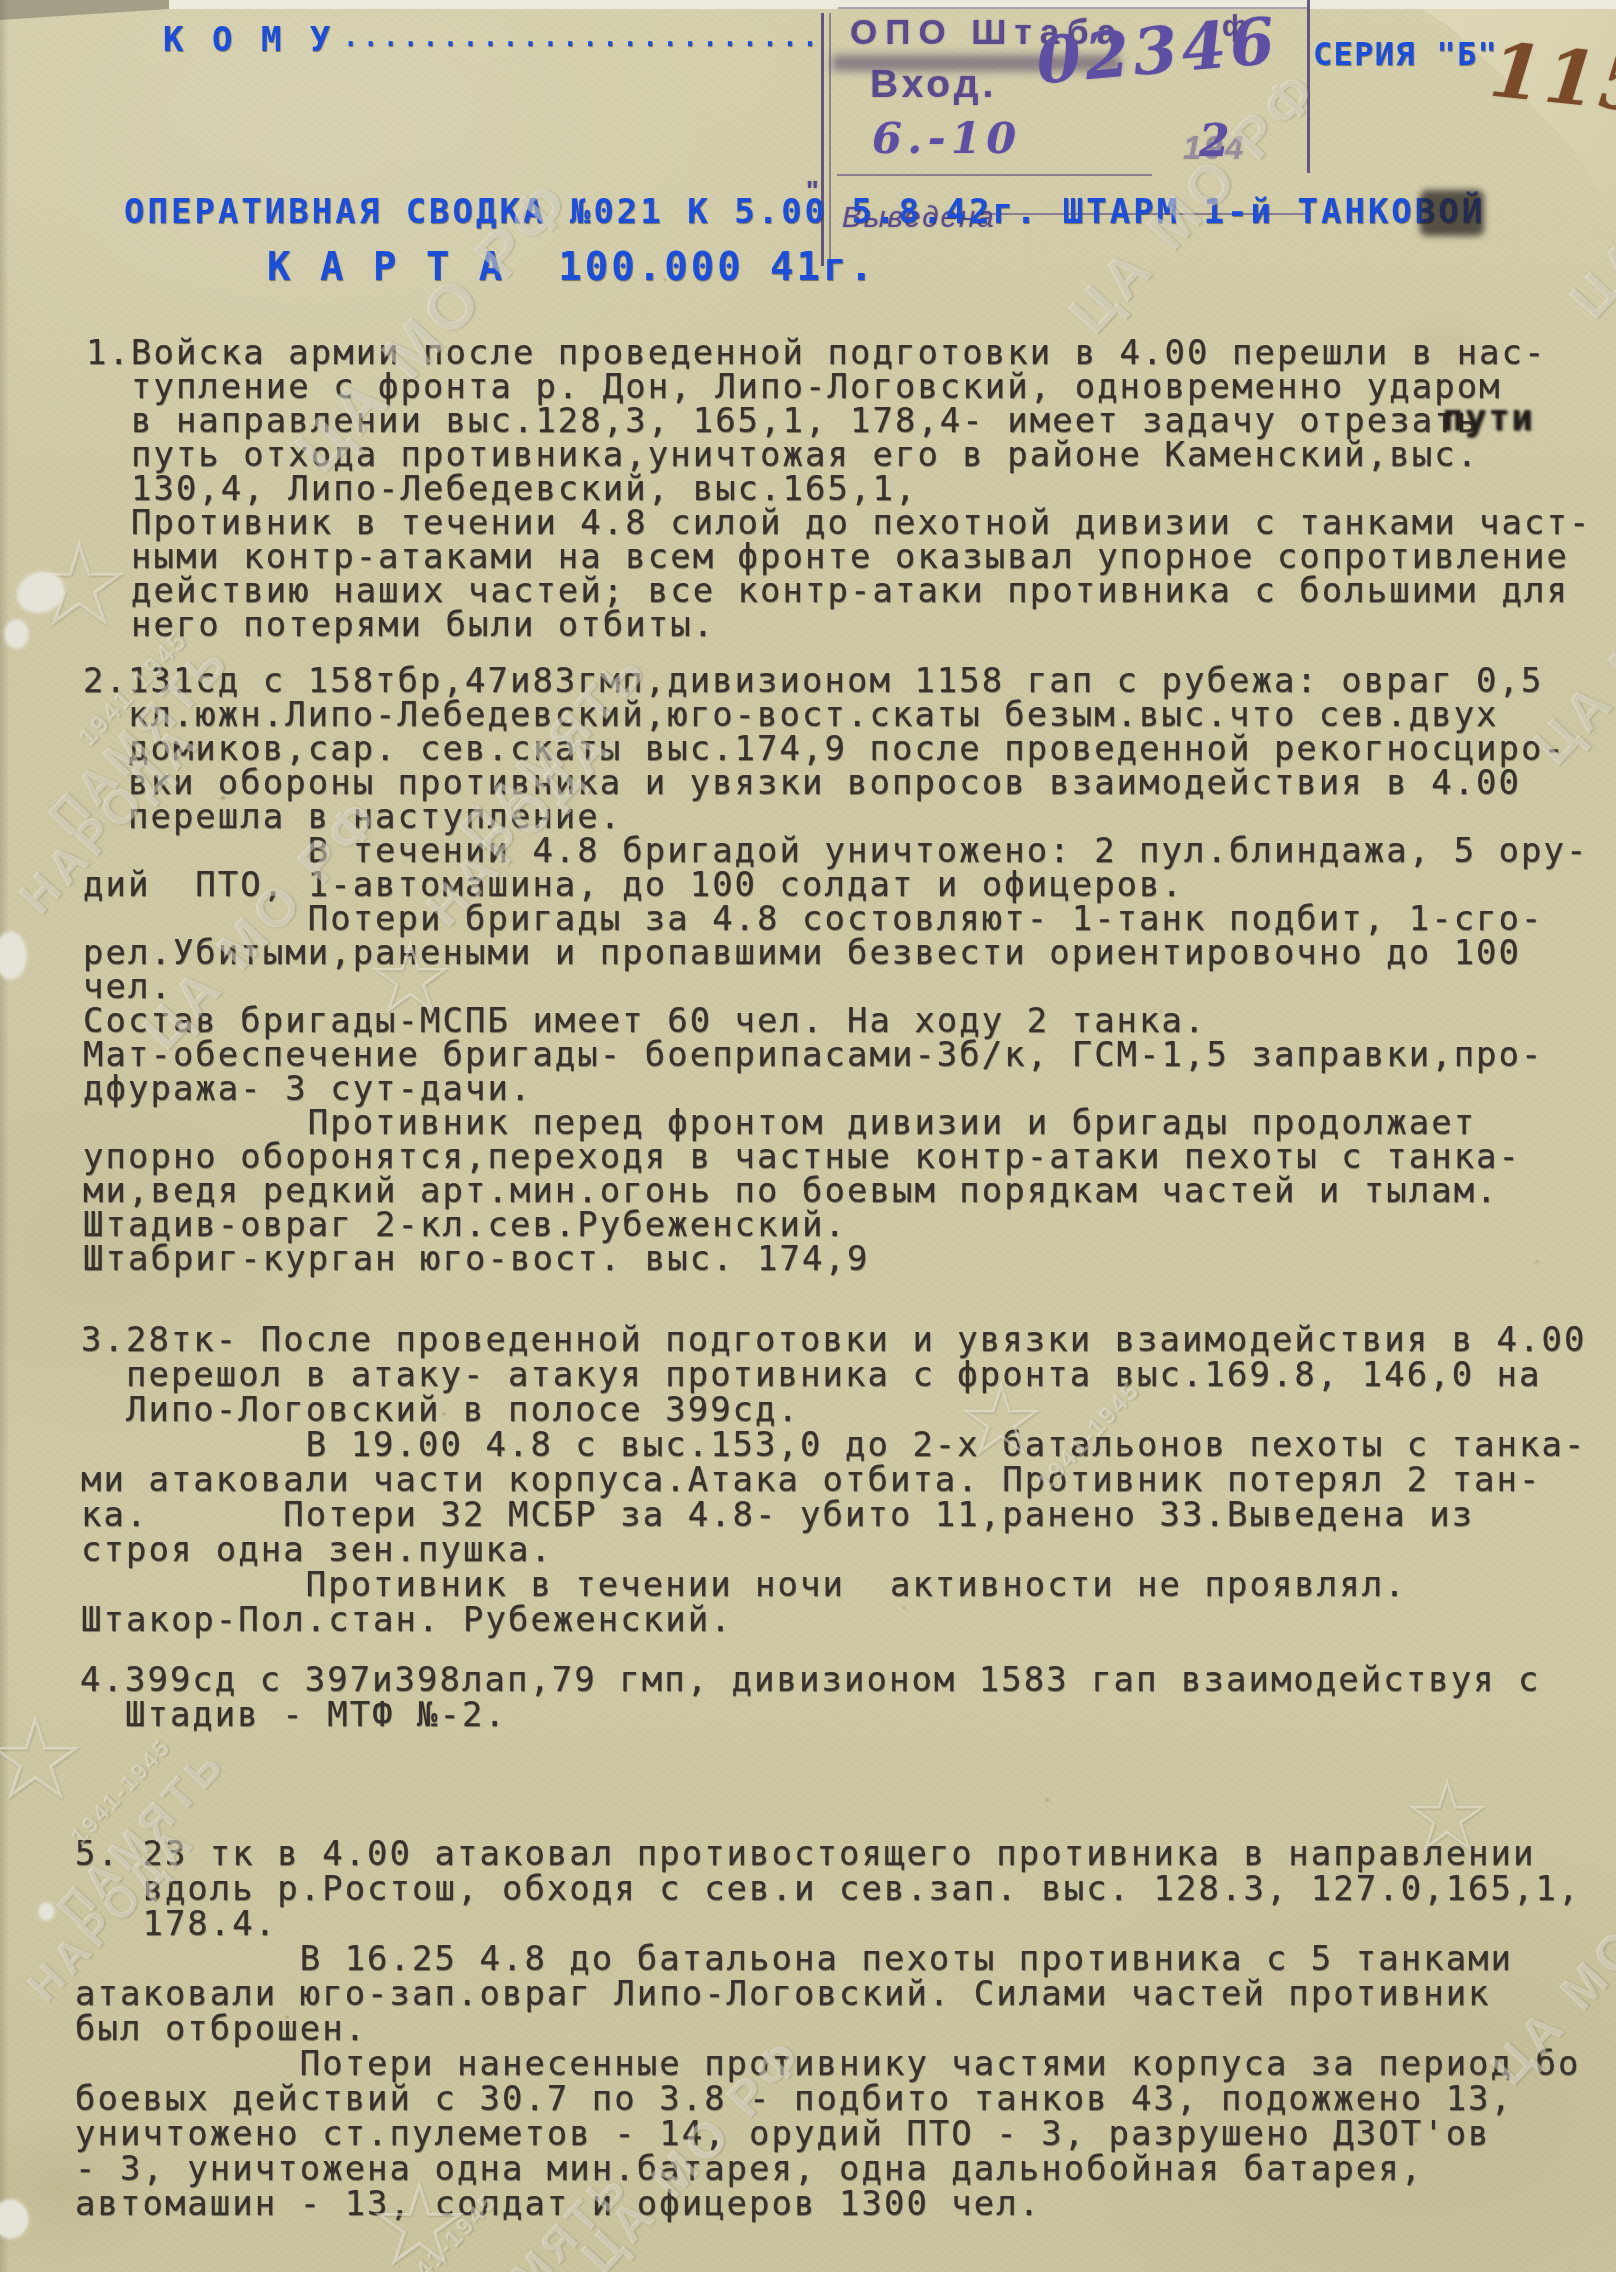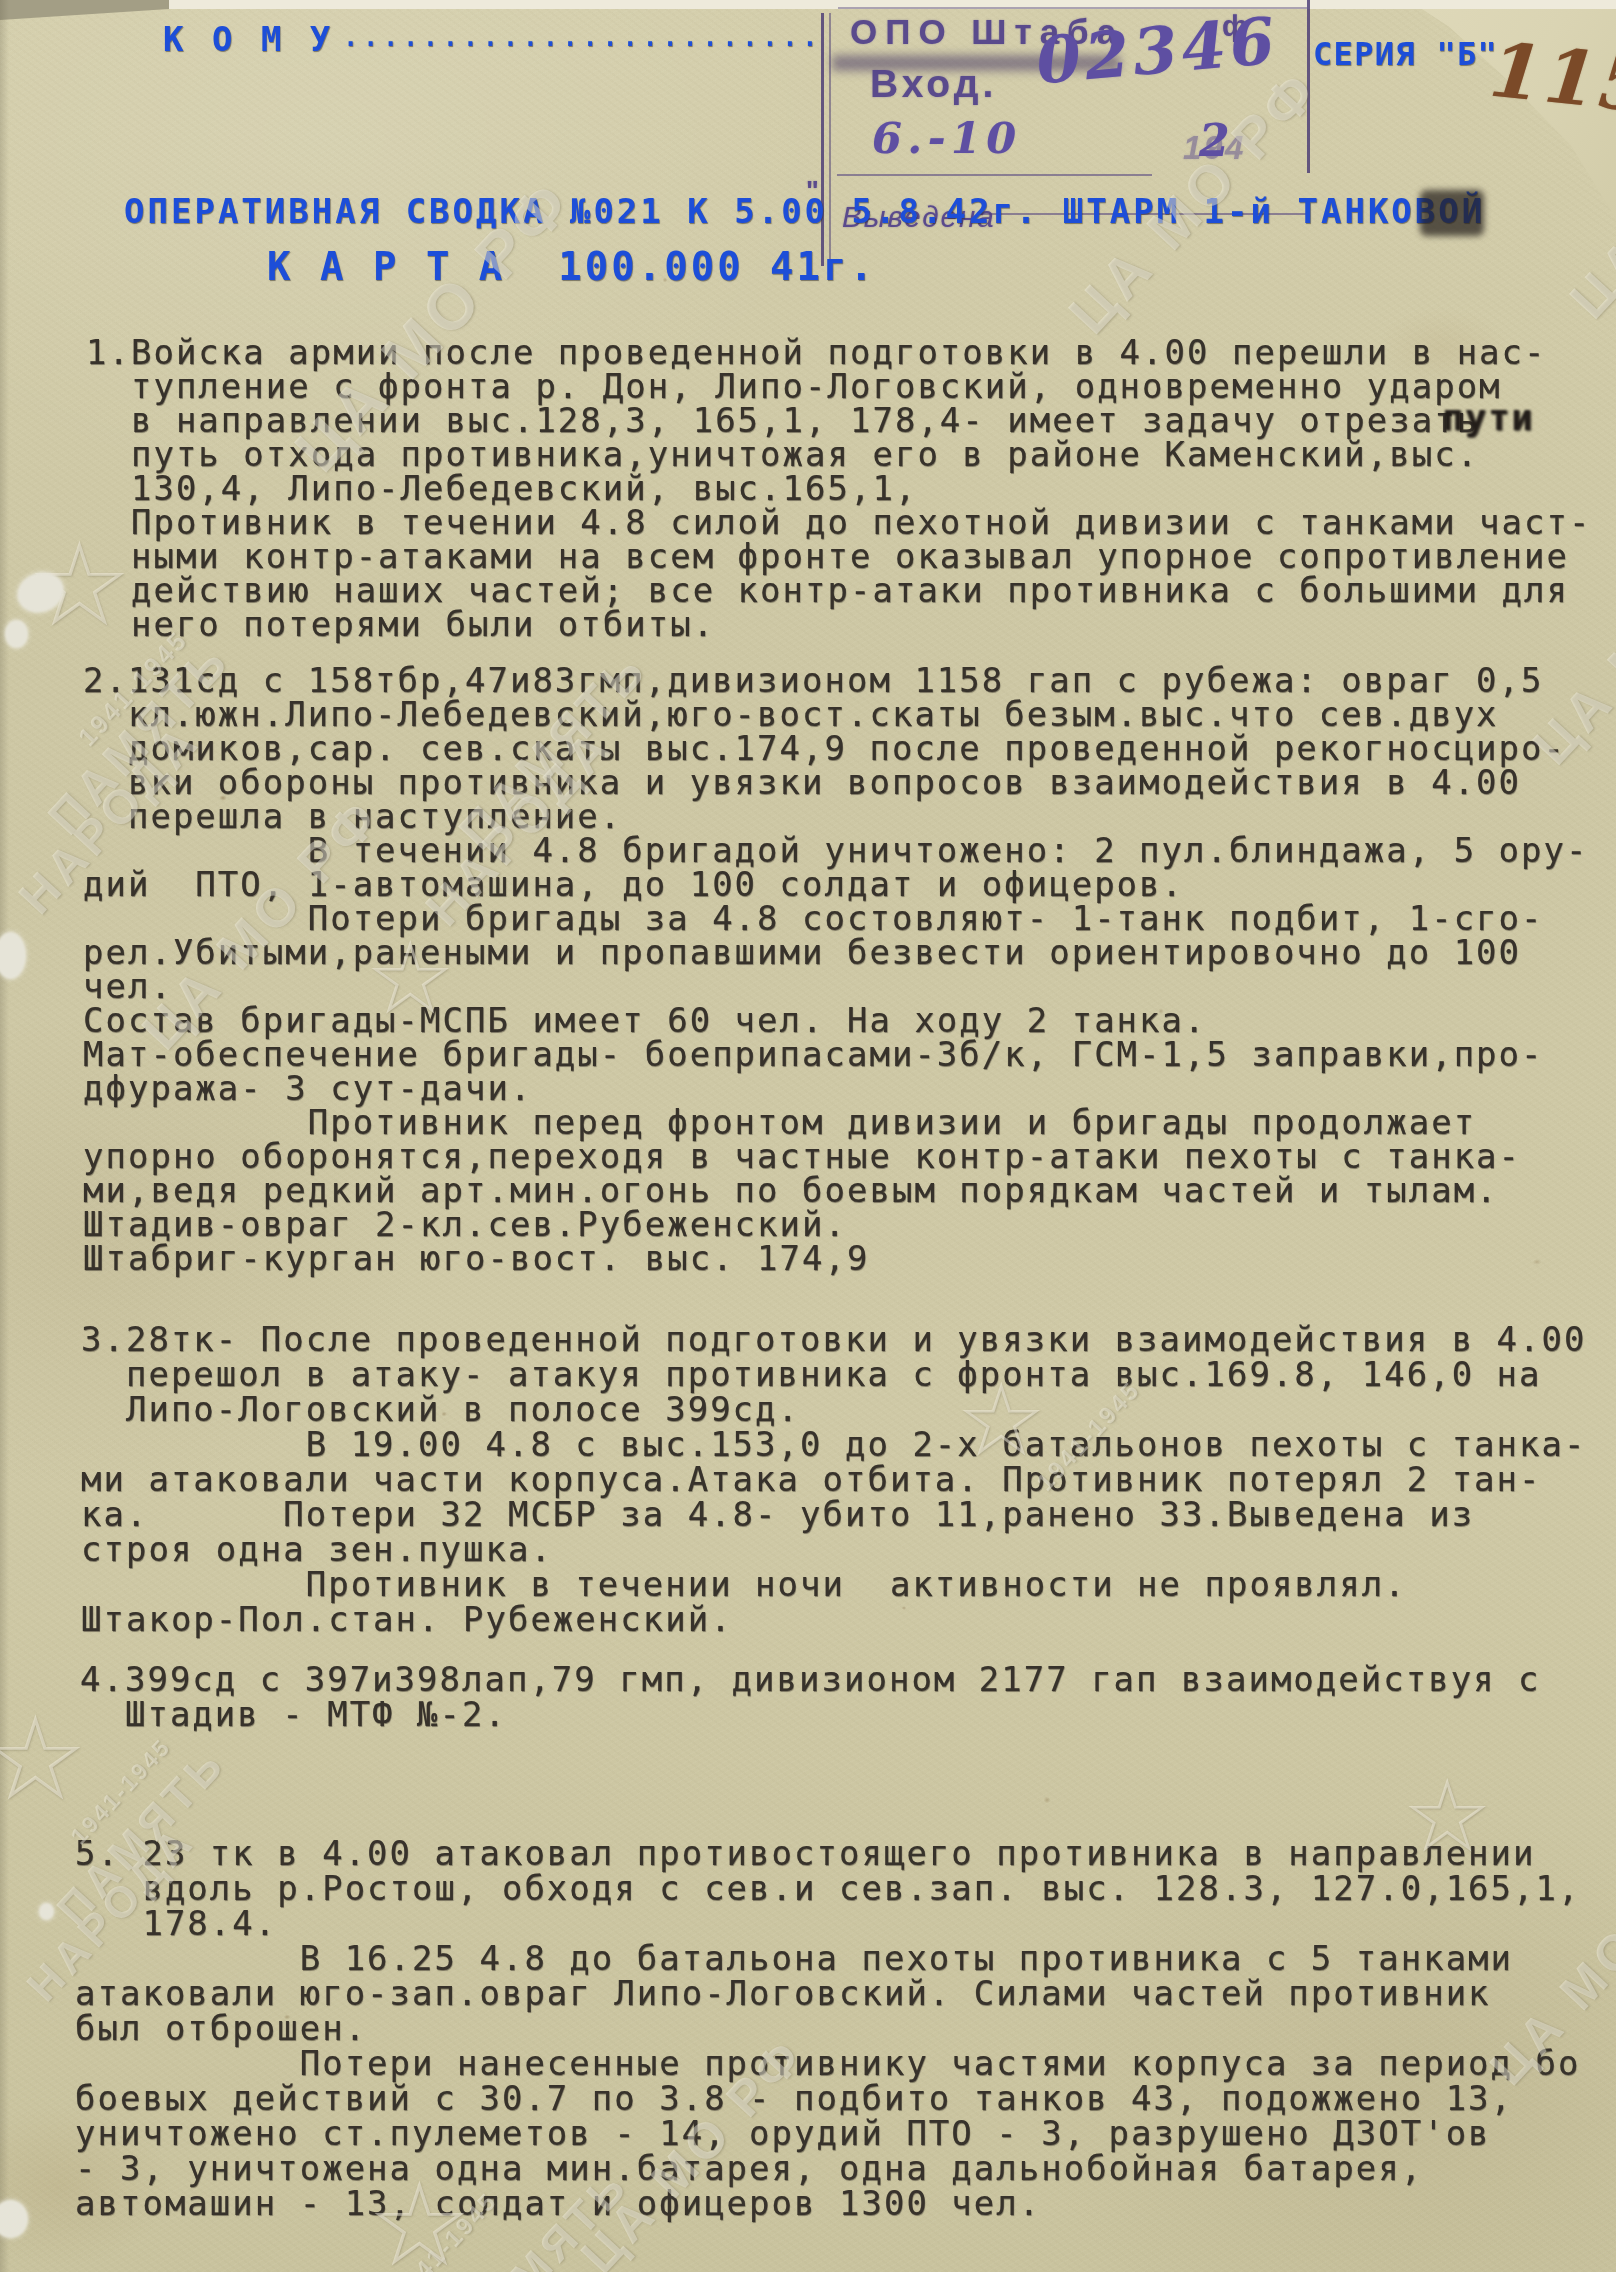--- a/index.html
+++ b/index.html
@@ -119,21 +119,21 @@
   <div class="pageno">115</div>
 
   <div class="typed title1">ОПЕРАТИВНАЯ СВОДКА №021 К 5.00 5.8.42г. ШТАРМ 1-й ТАНКОВОЙ</div>
   <div class="typed title2">К А Р Т А  100.000 41г.</div>
   <div class="smear" id="smear-title"></div>
 
   <div class="para p1"><div class="tline">1.Войска армии после проведенной подготовки в 4.00 перешли в нас-</div><div class="tline">  тупление с фронта р. Дон, Липо-Логовский, одновременно ударом</div><div class="tline">  в направлении выс.128,3, 165,1, 178,4- имеет задачу отрезать</div><div class="tline">  путь отхода противника,уничтожая его в районе Каменский,выс.</div><div class="tline">  130,4, Липо-Лебедевский, выс.165,1,</div><div class="tline">  Противник в течении 4.8 силой до пехотной дивизии с танками част-</div><div class="tline">  ными контр-атаками на всем фронте оказывал упорное сопротивление</div><div class="tline">  действию наших частей; все контр-атаки противника с большими для</div><div class="tline">  него потерями были отбиты.</div></div>
   <div class="overstrike">пути</div>
   <div class="para p2"><div class="tline">2.131сд с 158тбр,47и83гмп,дивизионом 1158 гап с рубежа: овраг 0,5</div><div class="tline">  кл.южн.Липо-Лебедевский,юго-вост.скаты безым.выс.что сев.двух</div><div class="tline">  домиков,сар. сев.скаты выс.174,9 после проведенной рекогносциро-</div><div class="tline">  вки обороны противника и увязки вопросов взаимодействия в 4.00</div><div class="tline">  перешла в наступление.</div><div class="tline">          В течении 4.8 бригадой уничтожено: 2 пул.блиндажа, 5 ору-</div><div class="tline">дий  ПТО, 1-автомашина, до 100 солдат и офицеров.</div><div class="tline">          Потери бригады за 4.8 состовляют- 1-танк подбит, 1-сго-</div><div class="tline">рел.Убитыми,ранеными и пропавшими безвести ориентировочно до 100</div><div class="tline">чел.</div><div class="tline">Состав бригады-МСПБ имеет 60 чел. На ходу 2 танка.</div><div class="tline">Мат-обеспечение бригады- боеприпасами-3б/к, ГСМ-1,5 заправки,про-</div><div class="tline">дфуража- 3 сут-дачи.</div><div class="tline">          Противник перед фронтом дивизии и бригады продолжает</div><div class="tline">упорно оборонятся,переходя в частные контр-атаки пехоты с танка-</div><div class="tline">ми,ведя редкий арт.мин.огонь по боевым порядкам частей и тылам.</div><div class="tline">Штадив-овраг 2-кл.сев.Рубеженский.</div><div class="tline">Штабриг-курган юго-вост. выс. 174,9</div></div>
   <div class="para p3"><div class="tline">3.28тк- После проведенной подготовки и увязки взаимодействия в 4.00</div><div class="tline">  перешол в атаку- атакуя противника с фронта выс.169.8, 146,0 на</div><div class="tline">  Липо-Логовский в полосе 399сд.</div><div class="tline">          В 19.00 4.8 с выс.153,0 до 2-х батальонов пехоты с танка-</div><div class="tline">ми атаковали части корпуса.Атака отбита. Противник потерял 2 тан-</div><div class="tline">ка.      Потери 32 МСБР за 4.8- убито 11,ранено 33.Выведена из</div><div class="tline">строя одна зен.пушка.</div><div class="tline">          Противник в течении ночи  активности не проявлял.</div><div class="tline">Штакор-Пол.стан. Рубеженский.</div></div>
-  <div class="para p4"><div class="tline">4.399сд с 397и398лап,79 гмп, дивизионом 2177 гап взаимодействуя с</div><div class="tline">  Штадив - МТФ №-2.</div></div>
+  <div class="para p4"><div class="tline">4.399сд с 397и398лап,79 гмп, дивизионом 1583 гап взаимодействуя с</div><div class="tline">  Штадив - МТФ №-2.</div></div>
   <div class="para p5"><div class="tline">5. 23 тк в 4.00 атаковал противостоящего противника в направлении</div><div class="tline">   вдоль р.Ростош, обходя с сев.и сев.зап. выс. 128.3, 127.0,165,1,</div><div class="tline">   178.4.</div><div class="tline">          В 16.25 4.8 до батальона пехоты противника с 5 танками</div><div class="tline">атаковали юго-зап.овраг Липо-Логовский. Силами частей противник</div><div class="tline">был отброшен.</div><div class="tline">          Потери нанесенные противнику частями корпуса за период бо</div><div class="tline">боевых действий с 30.7 по 3.8 - подбито танков 43, подожжено 13,</div><div class="tline">уничтожено ст.пулеметов - 14, орудий ПТО - 3, разрушено ДЗОТ'ов</div><div class="tline">- 3, уничтожена одна мин.батарея, одна дальнобойная батарея,</div><div class="tline">автомашин - 13, солдат и офицеров 1300 чел.</div></div>
 
   <div class="wm" style="left:248px;top:288px;font-size:64px;">ЦА МО РФ</div>
   <div class="wm" style="left:1026px;top:168px;font-size:57px;">ЦА МО РФ</div>
   <div class="wm" style="left:1529px;top:161px;font-size:54px;">ЦА МО РФ</div>
   <div class="wm" style="left:1492px;top:607px;font-size:54px;">ЦА МО РФ</div>
   <div class="wm" style="left:101px;top:892px;font-size:54px;">ЦА МО РФ</div>
   <div class="wm" style="left:543px;top:2126px;font-size:50px;">ЦА МО РФ</div>
   <div class="wm" style="left:1452px;top:1938px;font-size:50px;">ЦА МО РФ</div>
 

